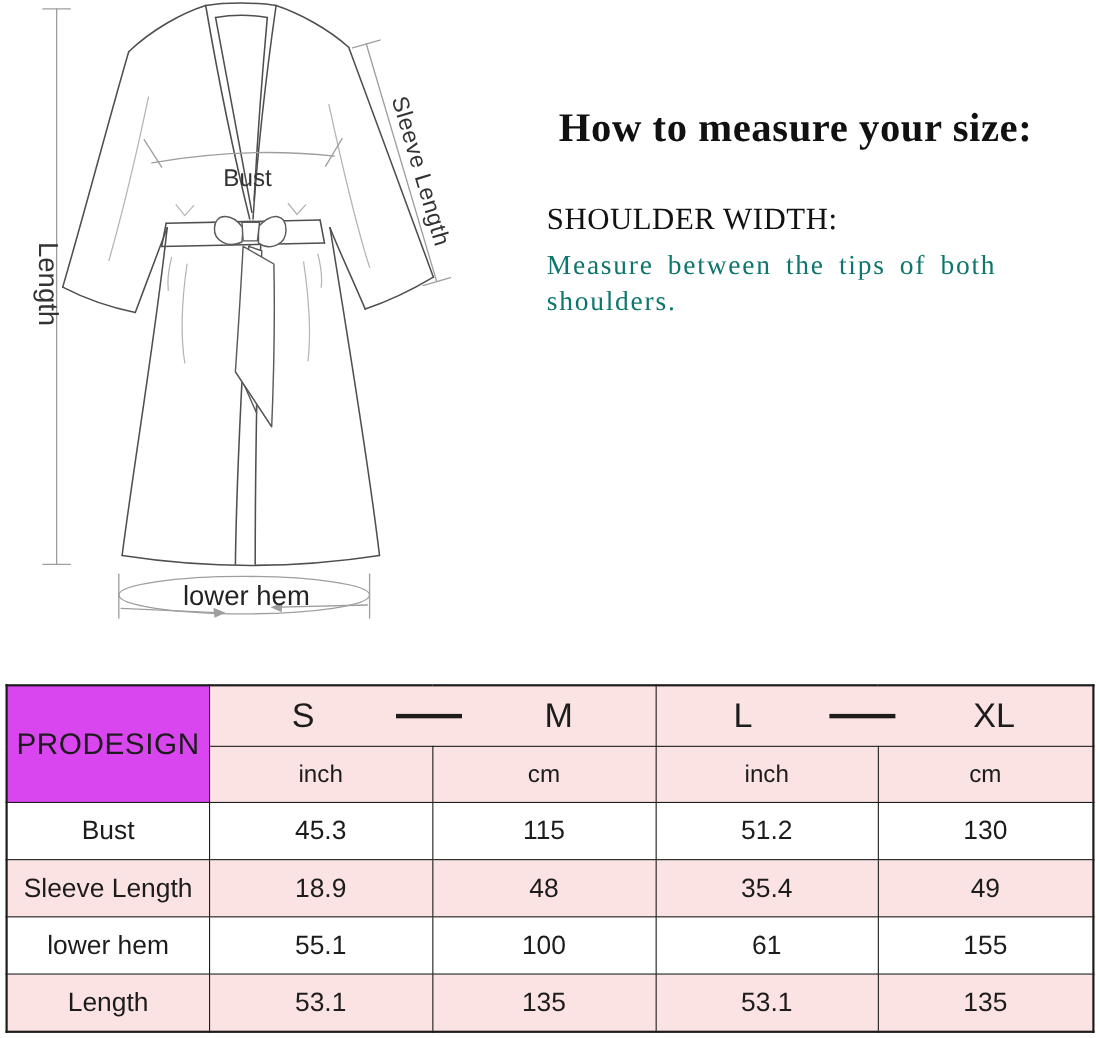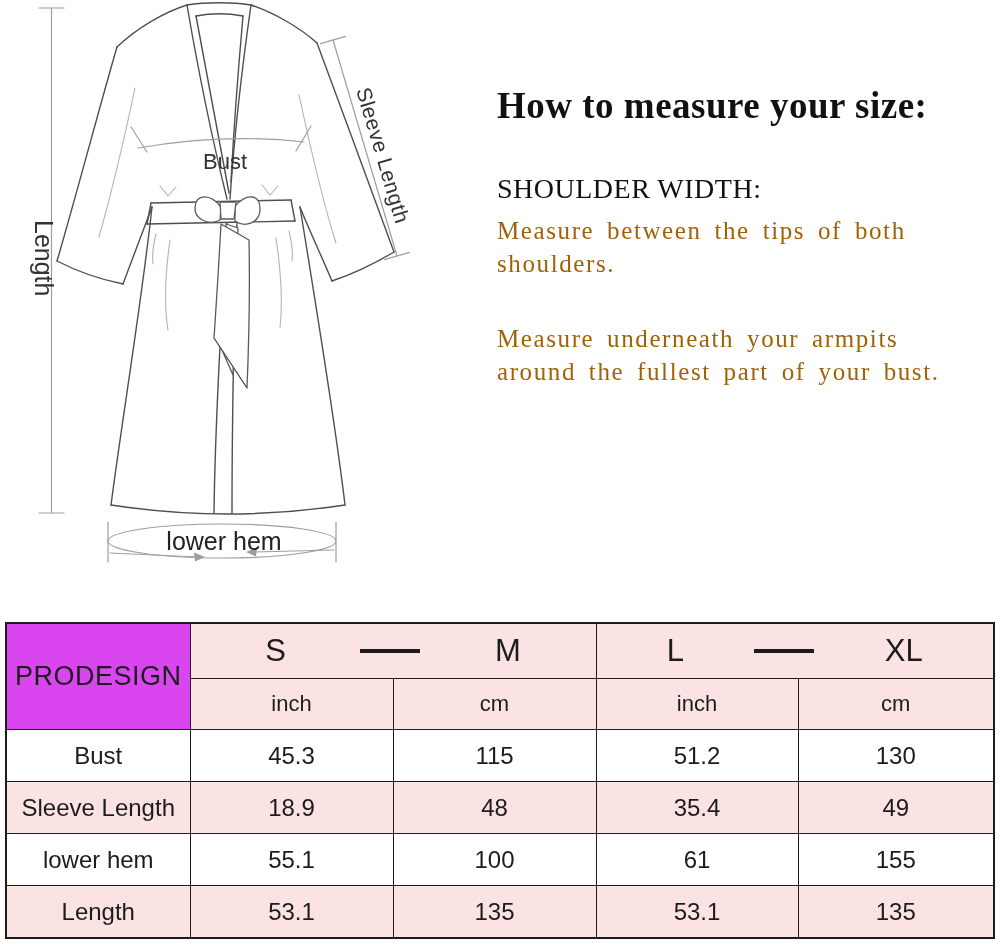--- a/index.html
+++ b/index.html
@@ -5,26 +5,26 @@
   html,body{margin:0;padding:0;background:#ffffff;}
   #page{position:relative;width:1000px;height:944px;background:#ffffff;overflow:hidden;
         font-family:"Liberation Sans",sans-serif;color:#1c1c1c;}
 
   
   #diagram{position:absolute;left:0;top:0;width:480px;height:600px;}
 
   
   #howto{position:absolute;left:497px;top:84px;width:492px;
          font-family:"Liberation Serif",serif;color:#111;}
-  #howto .title{font-size:37px;font-weight:700;line-height:44px;letter-spacing:.5px;margin:0;}
+  #howto .title{font-size:37px;font-weight:700;line-height:44px;letter-spacing:.5px;margin:11px;}
   #howto .section{margin-top:44px;}
   #howto .section + .section{margin-top:42px;}
   #howto .sec-head{font-size:28px;font-weight:400;letter-spacing:.5px;line-height:34px;margin:0 0 8px 0;}
   #howto .sec-body{font-size:25px;font-weight:400;line-height:33px;letter-spacing:1.6px;
-                   word-spacing:5px;margin:0;color:#a16207;}
+                   word-spacing:5px;margin:0;color:#0f766e;}
 
   
   #size-table{position:absolute;left:5px;top:622px;width:990px;
               border-collapse:collapse;table-layout:fixed;
               border:2px solid #1c1c1c;font-family:"Liberation Sans",sans-serif;}
   #size-table td{border:1.5px solid #1c1c1c;text-align:center;vertical-align:middle;
                  color:#1c1c1c;padding:0;}
   #size-table .pink{background:#fbe3e3;}
   #size-table .white{background:#ffffff;}
   #size-table tr.hdr1 td{height:54px;}
@@ -130,21 +130,20 @@
 
   <div id="howto">
     <h1 class="title">How to measure your size:</h1>
 
     <div class="section">
       <h2 class="sec-head">SHOULDER WIDTH:</h2>
       <p class="sec-body">Measure between the tips of both shoulders.</p>
     </div>
 
     <div class="section">
-      <p class="sec-body">Measure underneath your armpits around the fullest part of your bust.</p>
     </div>
   </div>
 
   <table id="size-table">
     <colgroup>
       <col style="width:184px">
         <col style="width:203px">
         <col style="width:203px">
       <col style="width:202px">
         <col>

